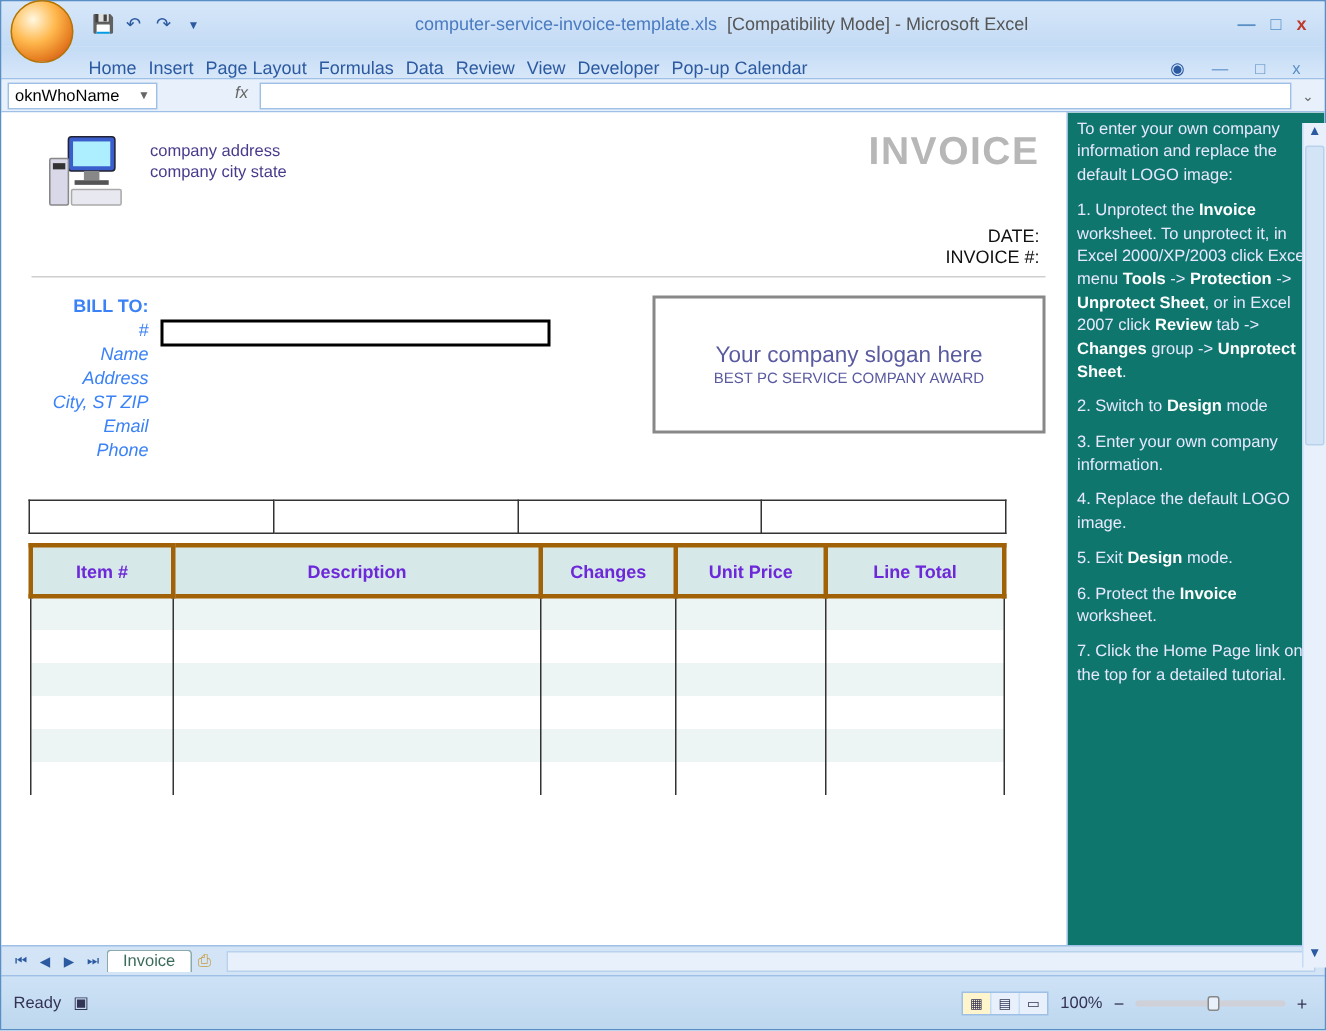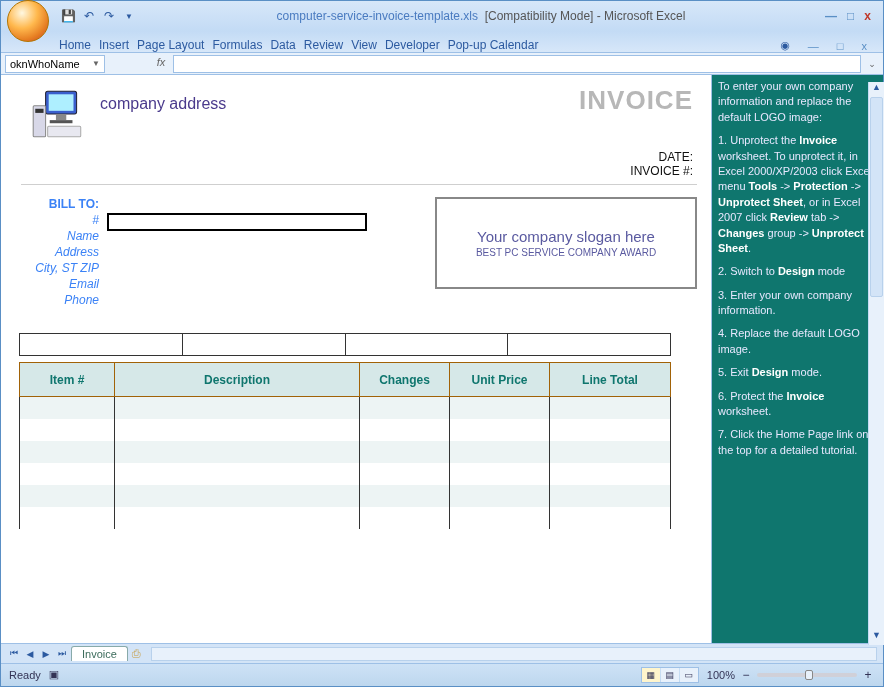--- a/index.html
+++ b/index.html
@@ -23,50 +23,50 @@
 .fx-btn{width:16px;height:16px;color:#666;font-size:11px;font-style:italic;text-align:center;cursor:pointer}
 .fx-bar{flex:1;height:18px;background:#fff;border:1px solid #9ec0e6}
 .fx-dd{width:14px;font-size:9px;text-align:center;color:#666;cursor:pointer}
 .sheet-container{flex:1;display:flex;background:#fff;position:relative;overflow:hidden}
 .sheet{flex:1;background:#fff;position:relative;padding:10px 0 0 14px}
 .inv-head{display:flex;align-items:flex-start}
 .logo-cell{width:85px;display:flex;align-items:center;justify-content:center}
 .logo-cell svg{width:62px;height:62px}
 .head-text{flex:1}
 .comp-name{font-size:18px;font-weight:bold;color:#111;letter-spacing:0.5px}
-.comp-line{font-size:16px;color:#4a3a8c;margin-top:2px}
+.comp-line{font-size:11px;color:#4a3a8c;margin-top:2px}
 .inv-word{font-size:26px;font-weight:bold;color:#b7b7b7;letter-spacing:1px;margin-right:18px}
 .date-block{text-align:right;font-size:12px;color:#111;margin-top:34px;margin-right:18px}
 .divider{height:1px;background:#cfcfcf;margin:6px 14px 12px 6px}
 .mid{display:flex;padding-right:14px}
 .billto{width:92px;text-align:right;font-size:12px;padding-right:8px}
 .billto .hdr{font-weight:bold}
 .billto div{height:16px;font-style:italic;color:#3b82f6}
 .billto div:first-child{font-style:normal}
 .name-field{width:260px;height:18px;border:2px solid #000;margin-top:16px}
 .slogan-box{margin-left:auto;width:262px;height:92px;border:2px solid #888;display:flex;flex-direction:column;align-items:center;justify-content:center;text-align:center}
 .slogan-main{color:#5a5aa0;font-size:15px}
 .slogan-sub{color:#5a5aa0;font-size:10px;margin-top:2px}
 table{border-collapse:collapse;margin-top:24px}
 .tbl1{width:652px;margin-left:4px}
 .tbl1 th{background:#d6e8e8;border:1px solid #333;font-size:12px;font-weight:bold;height:22px;color:#111}
 .tbl1 td{border:1px solid #333;height:22px;font-size:11px}
 .tbl2{width:652px;margin-left:4px;margin-top:6px}
-.tbl2 th{background:#d6e8e8;border:1px solid #a16207;font-size:12px;font-weight:bold;height:34px;color:#0f766e}
+.tbl2 th{background:#d6e8e8;border:3px solid #a16207;font-size:12px;font-weight:bold;height:34px;color:#6d28d9}
 .tbl2 td{border-left:1px solid #333;border-right:1px solid #333;height:22px;font-size:11px}
 .tbl2 tr:nth-child(odd) td{background:#edf4f4}
 .tbl2 tr:nth-child(even) td{background:#fff}
 .side-panel{width:172px;background:#0f766e;color:#e8e8ff;font-size:11px;padding:4px 6px;line-height:1.4;border-left:1px solid #9ec0e6}
 .side-panel p{margin-bottom:8px}
 .side-panel b{font-weight:bold;color:#fff}
 .tabs-row{height:20px;background:#d3e4f7;border-top:1px solid #9ec0e6;display:flex;align-items:center;padding:0 6px;gap:2px}
 .nav-btn{width:14px;font-size:9px;color:#2c5aa0;text-align:center;cursor:pointer}
 .sheet-tab{background:#fff;border:1px solid #8aa;border-bottom:none;border-radius:3px 3px 0 0;padding:1px 10px;font-size:11px;color:#3b6b5b;cursor:pointer}
 .scroll-horz{flex:1;height:14px;background:#e8f1fb;border:1px solid #b8d1ec;margin-left:8px;position:relative}
-.statusbar{height:23px;background:linear-gradient(to bottom,#cee2f6,#bdd7ee);border-top:1px solid #9ec0e6;display:flex;align-items:center;padding:0 8px;font-size:11px;color:#335}
+.statusbar{height:36px;background:linear-gradient(to bottom,#cee2f6,#bdd7ee);border-top:1px solid #9ec0e6;display:flex;align-items:center;padding:0 8px;font-size:11px;color:#335}
 .statusbar .stat-icon{width:14px;height:14px;margin:0 3px;cursor:pointer}
 .view-btns{display:flex;margin-left:auto;gap:1px;border:1px solid #9ec0e6}
 .view-btns span{width:18px;height:14px;background:#e8f1fb;display:inline-flex;align-items:center;justify-content:center;font-size:9px;cursor:pointer}
 .view-btns span.active{background:#fff5cc}
 .zoom{display:flex;align-items:center;gap:4px;margin-left:8px}
 .zoom-track{width:100px;height:4px;background:#d0d0d8;border-radius:2px;position:relative}
 .zoom-thumb{position:absolute;left:48px;top:-3px;width:8px;height:10px;background:#e8f1fb;border:1px solid #888;border-radius:2px}
 .zoom-btn{width:14px;font-size:12px;color:#335;text-align:center;cursor:pointer}
 .vscroll{position:absolute;right:0;top:82px;bottom:42px;width:16px;background:#e8f1fb;border-left:1px solid #c3dbf5;display:flex;flex-direction:column}
 .vscroll .arr{height:15px;font-size:9px;color:#2c5aa0;text-align:center;cursor:pointer}
@@ -134,20 +134,21 @@
               <rect x="28" y="28" width="10" height="6" fill="#888"></rect>
               <rect x="22" y="34" width="22" height="3" fill="#555"></rect>
               <rect x="6" y="20" width="12" height="30" rx="1" fill="#d8d8e8" stroke="#888"></rect>
               <rect x="8" y="23" width="8" height="4" fill="#333"></rect>
               <rect x="20" y="40" width="32" height="10" rx="1" fill="#e8e8f0" stroke="#aaa"></rect>
             </svg>
       </div>
       <div class="head-text">
         <div style="height:8px"></div>
         <div class="comp-line">company address</div>
+        <div class="comp-line">company city state</div>
       </div>
       <div>
         <div class="inv-word">INVOICE</div>
         <div class="date-block">
           <div>DATE:</div>
           <div>INVOICE #:</div>
         </div>
       </div>
     </div>
     <div class="divider"></div>

